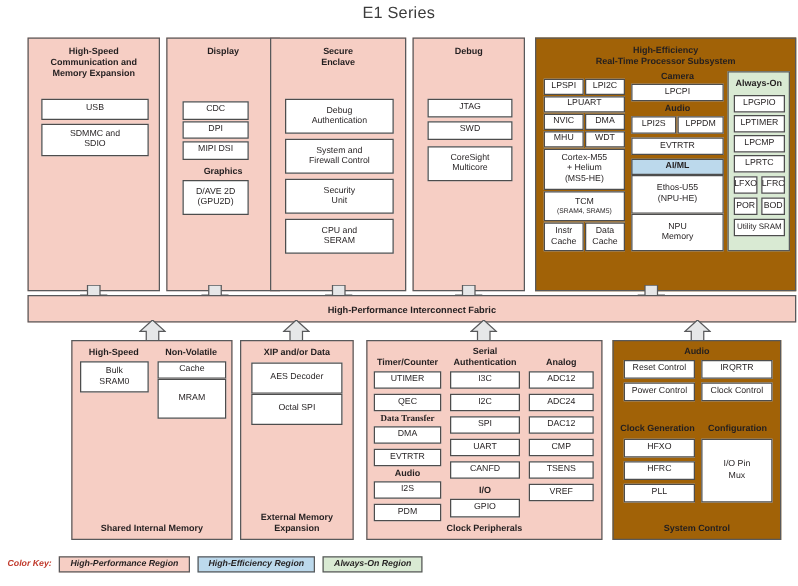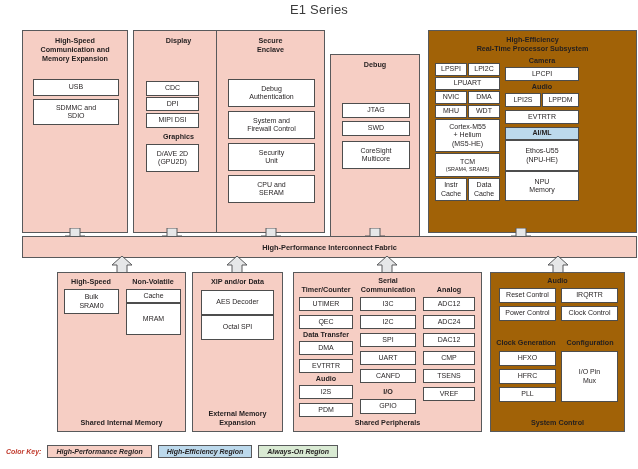--- a/index.html
+++ b/index.html
@@ -102,21 +102,21 @@
   <div class="blk" style="left:11px; top:48px; width:87px; height:28px;">Debug
 Authentication</div>
   <div class="blk" style="left:11px; top:80px; width:87px; height:28px;">System and
 Firewall Control</div>
   <div class="blk" style="left:11px; top:112px; width:87px; height:28px;">Security
 Unit</div>
   <div class="blk" style="left:11px; top:144px; width:87px; height:28px;">CPU and
 SERAM</div>
 </div>
 
-<div class="panel pink" style="left:330px; top:30px; width:90px; height:203px;margin-top:24px;">
+<div class="panel pink" style="left:330px; top:30px; width:90px; height:203px;">
   <div class="panel-title">Debug</div>
   <div class="blk" style="left:11px; top:48px; width:68px; height:15px;">JTAG</div>
   <div class="blk" style="left:11px; top:66px; width:68px; height:15px;">SWD</div>
   <div class="blk" style="left:11px; top:86px; width:68px; height:28px;">CoreSight
 Multicore</div>
 </div>
 
 <div class="panel blue" style="left:428px; top:30px; width:209px; height:203px;">
   <div class="panel-title" style="margin-top:4px;">High-Efficiency
 Real-Time Processor Subsystem</div>
@@ -145,20 +145,32 @@
   <div class="grp-label" style="left:75px; top:52px; width:76px;">Audio</div>
   <div class="blk" style="left:76px; top:62px; width:36px; height:14px;">LPI2S</div>
   <div class="blk" style="left:113px; top:62px; width:37px; height:14px;">LPPDM</div>
   <div class="blk" style="left:76px; top:79px; width:74px; height:14px;">EVTRTR</div>
   <div class="blk" style="left:76px; top:96px; width:74px; height:13px; background:#bcd9ec; font-weight:bold;">AI/ML</div>
   <div class="blk" style="left:76px; top:109px; width:74px; height:31px;">Ethos-U55
 (NPU-HE)</div>
   <div class="blk" style="left:76px; top:140px; width:74px; height:30px;">NPU
 Memory</div>
 
+  <div class="panel green" style="left:153px; top:26px; width:50px; height:144px;">
+    <div class="panel-title" style="margin-top:4px;">Always-On</div>
+    <div class="blk" style="left:4px; top:18px; width:41px; height:14px;">LPGPIO</div>
+    <div class="blk" style="left:4px; top:34px; width:41px; height:14px;">LPTIMER</div>
+    <div class="blk" style="left:4px; top:50px; width:41px; height:14px;">LPCMP</div>
+    <div class="blk" style="left:4px; top:66px; width:41px; height:14px;">LPRTC</div>
+    <div class="blk" style="left:4px; top:83px; width:19px; height:14px;">LFXO</div>
+    <div class="blk" style="left:26px; top:83px; width:19px; height:14px;">LFRC</div>
+    <div class="blk" style="left:4px; top:100px; width:19px; height:14px;">POR</div>
+    <div class="blk" style="left:26px; top:100px; width:19px; height:14px;">BOD</div>
+    <div class="blk" style="left:4px; top:117px; width:41px; height:14px; font-size:6.4px;">Utility SRAM</div>
+  </div>
 </div>
 
 <div class="arrow" style="left:64px; top:228px;">
   <svg width="22" height="17" viewBox="0 0 22 17">
       <polygon points="11,17 1,8 6,8 6,0 16,0 16,8 21,8" fill="#e6e7e8" stroke="#58595b" stroke-width="1"></polygon>
     </svg>
 </div>
 <div class="arrow" style="left:161px; top:228px;">
   <svg width="22" height="17" viewBox="0 0 22 17">
       <polygon points="11,17 1,8 6,8 6,0 16,0 16,8 21,8" fill="#e6e7e8" stroke="#58595b" stroke-width="1"></polygon>
@@ -221,46 +233,46 @@
   <div class="blk" style="left:8px; top:42px; width:73px; height:25px;">Octal SPI</div>
   <div class="panel-footer">External Memory
 Expansion</div>
 </div>
 
 <div class="panel pink" style="left:293px; top:272px; width:189px; height:160px;">
 
   <div class="grp-label" style="left:3px; top:13px; width:58px;">Timer/Counter</div>
   <div class="blk" style="left:5px; top:24px; width:54px; height:14px;">UTIMER</div>
   <div class="blk" style="left:5px; top:42px; width:54px; height:14px;">QEC</div>
-  <div class="grp-label" style="left:3px; top:58px; width:58px;">Data Transfer</div>
+  <div class="grp-label" style="left:3px; top:58px; width:58px;font-family:Liberation Serif, serif;">Data Transfer</div>
   <div class="blk" style="left:5px; top:68px; width:54px; height:14px;">DMA</div>
   <div class="blk" style="left:5px; top:86px; width:54px; height:14px;">EVTRTR</div>
   <div class="grp-label" style="left:3px; top:102px; width:58px;">Audio</div>
   <div class="blk" style="left:5px; top:112px; width:54px; height:14px;">I2S</div>
   <div class="blk" style="left:5px; top:130px; width:54px; height:14px;">PDM</div>
 
   <div class="grp-label" style="left:64px; top:4px; width:60px;">Serial
-Communication</div>
+Authentication</div>
   <div class="blk" style="left:66px; top:24px; width:56px; height:14px;">I3C</div>
   <div class="blk" style="left:66px; top:42px; width:56px; height:14px;">I2C</div>
   <div class="blk" style="left:66px; top:60px; width:56px; height:14px;">SPI</div>
   <div class="blk" style="left:66px; top:78px; width:56px; height:14px;">UART</div>
   <div class="blk" style="left:66px; top:96px; width:56px; height:14px;">CANFD</div>
   <div class="grp-label" style="left:64px; top:115px; width:60px;">I/O</div>
   <div class="blk" style="left:66px; top:126px; width:56px; height:15px;">GPIO</div>
 
   <div class="grp-label" style="left:127px; top:13px; width:56px;">Analog</div>
   <div class="blk" style="left:129px; top:24px; width:52px; height:14px;">ADC12</div>
   <div class="blk" style="left:129px; top:42px; width:52px; height:14px;">ADC24</div>
   <div class="blk" style="left:129px; top:60px; width:52px; height:14px;">DAC12</div>
   <div class="blk" style="left:129px; top:78px; width:52px; height:14px;">CMP</div>
   <div class="blk" style="left:129px; top:96px; width:52px; height:14px;">TSENS</div>
   <div class="blk" style="left:129px; top:114px; width:52px; height:14px;">VREF</div>
 
-  <div class="panel-footer">Shared Peripherals</div>
+  <div class="panel-footer">Clock Peripherals</div>
 </div>
 
 <div class="panel blue" style="left:490px; top:272px; width:135px; height:160px;">
   <div class="grp-label" style="left:0; top:4px; width:100%;">Audio</div>
   <div class="blk" style="left:8px; top:15px; width:57px; height:15px;">Reset Control</div>
   <div class="blk" style="left:70px; top:15px; width:57px; height:15px;">IRQRTR</div>
   <div class="blk" style="left:8px; top:33px; width:57px; height:15px;">Power Control</div>
   <div class="blk" style="left:70px; top:33px; width:57px; height:15px;">Clock Control</div>
 
   <div class="grp-label" style="left:4px; top:66px; width:62px;text-align:center;">Clock Generation</div>

